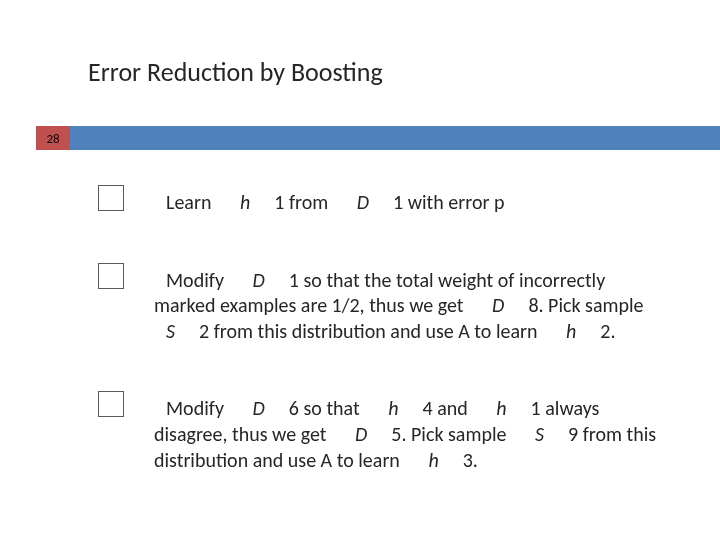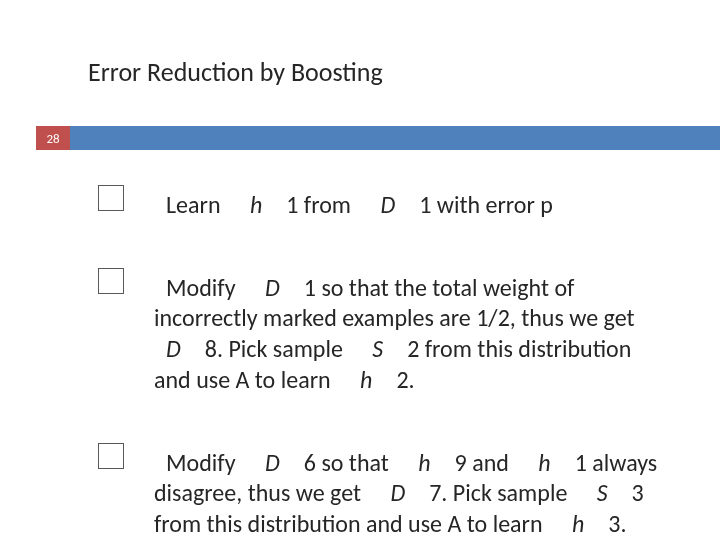--- a/index.html
+++ b/index.html
@@ -1,25 +1,25 @@
 <!DOCTYPE html>
 <html><head>
 <meta charset="utf-8">
 <style>
   * { box-sizing: border-box; margin: 0; padding: 12px; }
   html, body { width: 720px; height: 540px; background: #fff; font-family: Calibri, "Segoe UI", Arial, sans-serif; color: #262626; }
   .slide { width: 720px; height: 540px; position: relative; }
   .title { position: absolute; left: 52px; top: 20px; font-size: 26px; font-weight: 400; color: #262626; }
   .bar-row { position: absolute; left: 0; top: 90px; width: 720px; height: 24px; display: flex; }
-  .badge { width: 34px; height: 24px; background: #c0504d; color: #ffffff; font-size: 13px; display: flex; align-items: center; justify-content: center; font-weight: 400; }
+  .badge { width: 34px; height: 24px; background: #c0504d; color: #000000; font-size: 13px; display: flex; align-items: center; justify-content: center; font-weight: 400; }
   .bar { flex: 1; height: 24px; background: #4f81bd; }
   .content { position: absolute; left: 50px; top: 130px; right: 40px; }
   .bullet-row { display: flex; align-items: flex-start; margin-bottom: 4px; }
   .bullet-icon { width: 12px; height: 12px; border: 1.6px solid #595959; margin-top: 7px; margin-right: 18px; flex: 0 0 auto; }
-  .bullet-text { font-size: 24px; line-height: 1.28; color: #262626; }
+  .bullet-text { font-size: 20px; line-height: 1.28; color: #262626; }
   .it { font-style: italic; }
 </style>
 </head>
 <body>
 
 <div class="slide">
   <div class="title">Error Reduction by Boosting</div>
   <div class="bar-row">
     <div class="badge">28</div>
     <div class="bar"></div>
@@ -28,16 +28,16 @@
       <div class="bullet-row">
         <div class="bullet-icon"></div>
         <div class="bullet-text"><span>Learn </span><span class="it">h</span><span>1 from </span><span class="it">D</span><span>1 with error p</span></div>
       </div>
       <div class="bullet-row">
         <div class="bullet-icon"></div>
         <div class="bullet-text"><span>Modify </span><span class="it">D</span><span>1 so that the total weight of incorrectly marked examples are 1/2, thus we get </span><span class="it">D</span><span>8. Pick sample </span><span class="it">S</span><span>2 from this distribution and use A to learn </span><span class="it">h</span><span>2.</span></div>
       </div>
       <div class="bullet-row">
         <div class="bullet-icon"></div>
-        <div class="bullet-text"><span>Modify </span><span class="it">D</span><span>6 so that </span><span class="it">h</span><span>9 and </span><span class="it">h</span><span>1 always disagree, thus we get </span><span class="it">D</span><span>7. Pick sample </span><span class="it">S</span><span>3 from this distribution and use A to learn </span><span class="it">h</span><span>3.</span></div>
+        <div class="bullet-text"><span>Modify </span><span class="it">D</span><span>6 so that </span><span class="it">h</span><span>4 and </span><span class="it">h</span><span>1 always disagree, thus we get </span><span class="it">D</span><span>5. Pick sample </span><span class="it">S</span><span>9 from this distribution and use A to learn </span><span class="it">h</span><span>3.</span></div>
       </div>
     </div>
 </div>
 
 </body></html>

